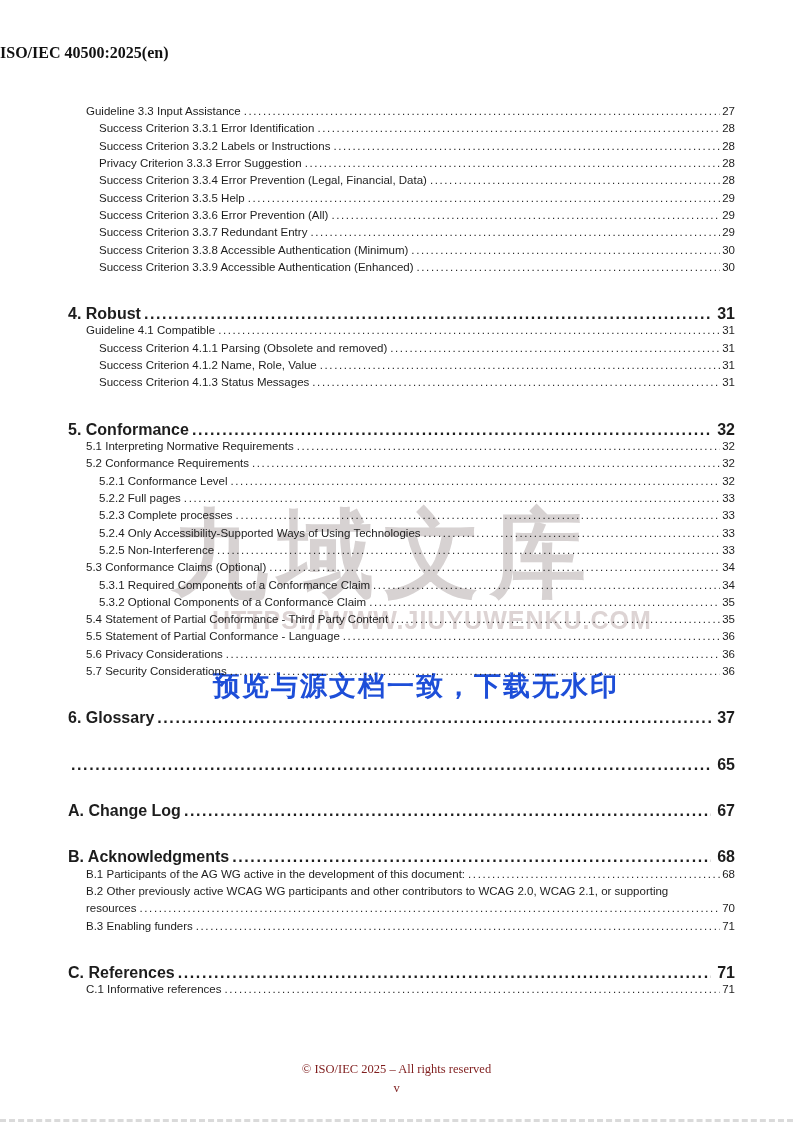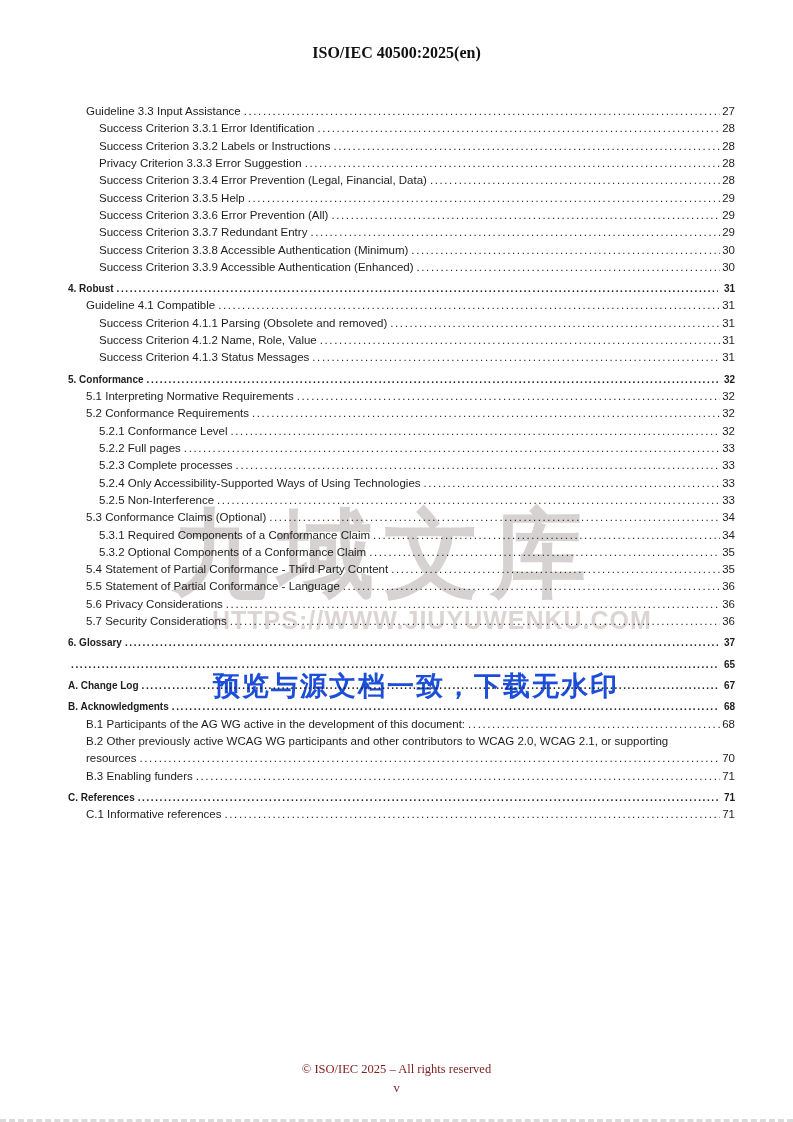--- a/index.html
+++ b/index.html
@@ -22,40 +22,40 @@
     color:#ddd4d4;white-space:nowrap;
   }
   .wm-tagline{
     position:absolute;left:213px;top:629px;
     font-size:27px;font-weight:700;letter-spacing:2px;
     color:#1d4ed8;white-space:nowrap;
   }
   
   .page-header{
     position:absolute;top:44px;left:0;width:100%;z-index:1;
-    text-align:center;font-family:"Liberation Serif",serif;
+    font-family:"Liberation Serif",serif;
     font-size:16px;font-weight:700;color:#111;
   }
   .page-footer{
     position:absolute;top:1062px;left:0;width:100%;z-index:1;
     text-align:center;font-family:"Liberation Serif",serif;
     font-size:12.5px;color:#7f1d1d;line-height:14px;
   }
   .footer-pageno{margin-top:5px;}
   .bottom-edge{
     position:absolute;left:0;right:0;bottom:0;height:0;z-index:1;
     border-top:3px dashed #dadada;
   }
   
   .toc{
     position:absolute;top:103px;left:68px;width:667px;z-index:1;
     font-size:11.5px;
   }
   .toc-row{display:flex;align-items:baseline;height:17.32px;line-height:17.32px;white-space:nowrap;}
-  .toc-row.bold{font-weight:700;font-size:10px;margin-top:4px;}
+  .toc-row.bold{font-weight:700;font-size:16px;margin-top:29px;}
   .toc-row.lv1{padding-left:18px;}
   .toc-row.lv2{padding-left:31px;}
   .toc-label{flex:0 0 auto;}
   .toc-dots{
     flex:1 1 auto;overflow:hidden;white-space:nowrap;
     padding-left:3px;letter-spacing:1.6px;
   }
   .toc-dots::after{
     content:"..........................................................................................................................................................................................................................................................................";
   }

